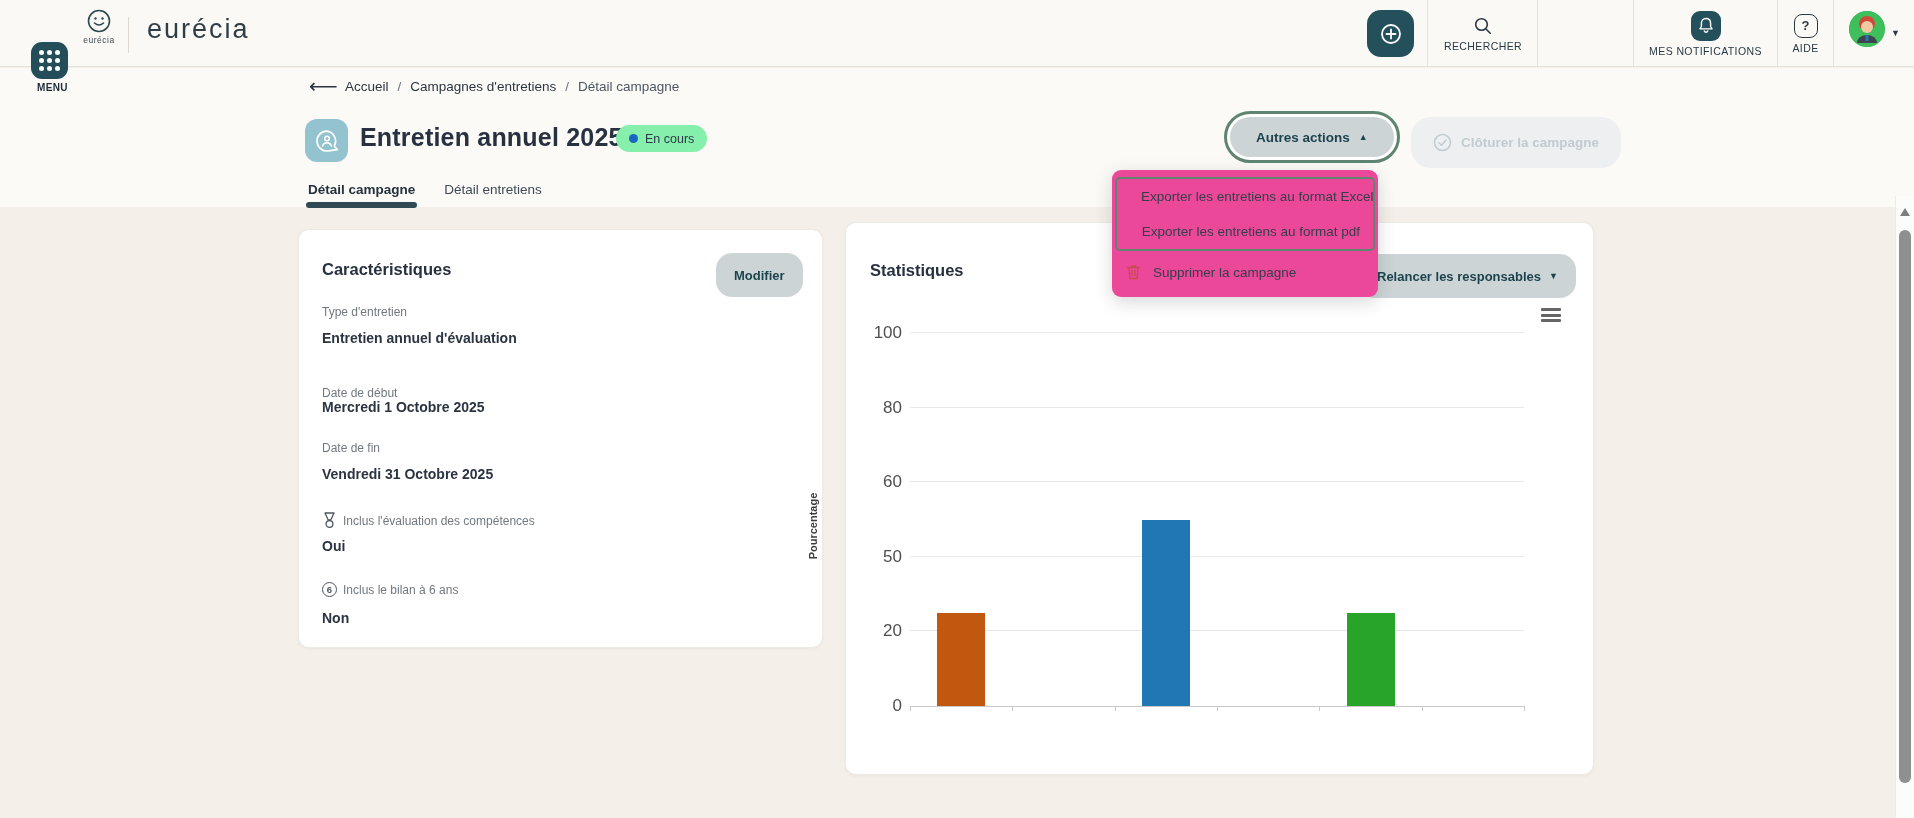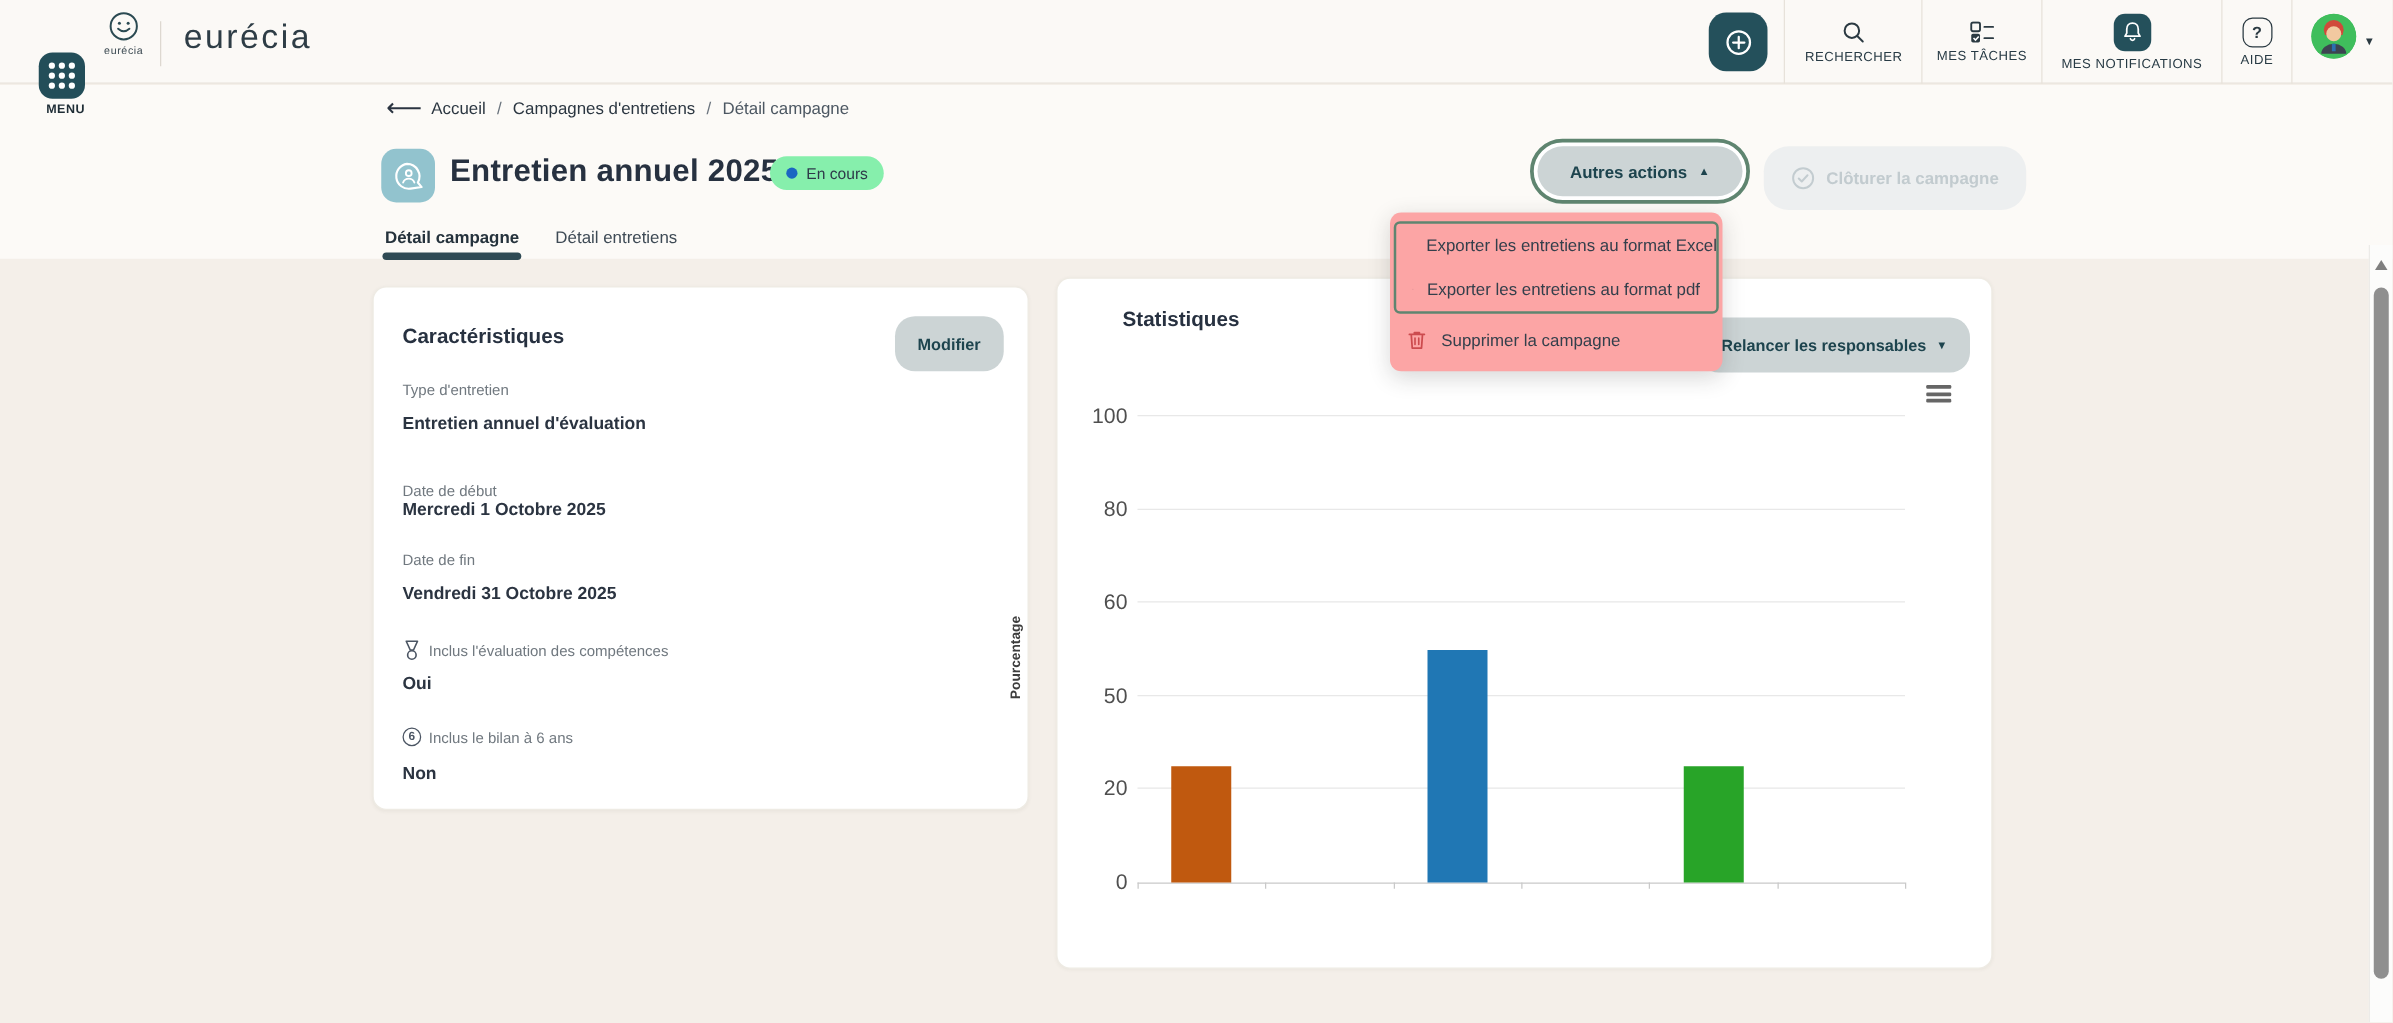--- a/index.html
+++ b/index.html
@@ -56,21 +56,21 @@
   .card-characteristics { left:298px; top:229px; width:525px; height:419px; }
   .card-stats { left:845px; top:222px; width:749px; height:553px; }
   .card-title { position:absolute; font-size:16.5px; font-weight:700; color:#273140; }
   .btn-pill-sm { position:absolute; height:44px; padding:0 18px; border-radius:16px; background:#ccd4d5; border:none; font-family:inherit; font-size:13px; font-weight:600; color:#1d444e; display:flex; align-items:center; gap:8px; cursor:pointer; white-space:nowrap; }
 
   .field-label { position:absolute; font-size:12px; color:#70787f; display:flex; align-items:center; gap:6px; }
   .field-value { position:absolute; font-size:14px; font-weight:700; color:#2b3441; }
   .six-circle { width:15px; height:15px; border:1.4px solid #4b5563; border-radius:50%; font-size:9.5px; color:#4b5563; display:inline-flex; align-items:center; justify-content:center; font-weight:600; }
 
   
-  .dropdown { position:absolute; left:1112px; top:170px; width:266px; background:#fca5a5; border-radius:9px; box-shadow:0 5px 18px rgba(40,40,40,.18); padding:5px 0 7px 0; z-index:60; }
+  .dropdown { position:absolute; left:1112px; top:170px; width:266px; background:#ec4899; border-radius:9px; box-shadow:0 5px 18px rgba(40,40,40,.18); padding:5px 0 7px 0; z-index:60; }
   .dropdown-focus-box { margin:2px 3px; border:2.5px solid #5f8570; border-radius:5px; }
   .menu-item { display:flex; align-items:center; gap:11px; padding:9px 13px; font-size:13.5px; color:#333f4b; cursor:pointer; white-space:nowrap; }
   .menu-item.danger { color:#333f4b; }
 
   
   .chart-region { position:absolute; left:0; top:0; width:749px; height:553px; }
   .hamburger { position:absolute; left:695px; top:85px; width:20px; height:14px; display:flex; flex-direction:column; justify-content:space-between; cursor:pointer; }
   .hamburger i { height:3px; background:#666; border-radius:1px; }
   .plot { position:absolute; left:64px; top:110px; width:614px; height:374px; border-bottom:1px solid #c9c9c9; }
   .gridline { position:absolute; left:0; width:100%; height:1px; background:#e8e8e8; }
@@ -131,30 +131,20 @@
   <div class="vdiv" style="left:1427px;"></div>
   <div class="nav-item" style="left:1428px; width:110px;">
     <svg width="20" height="20" viewBox="0 0 20 20">
       <circle cx="8.5" cy="8.5" r="5.8" fill="none" stroke="#2b3a42" stroke-width="1.6"></circle>
       <path d="M13 13 l4.2 4.2" stroke="#2b3a42" stroke-width="1.6" stroke-linecap="round"></path>
     </svg>
     <span class="nav-label">RECHERCHER</span>
   </div>
 
   <div class="vdiv" style="left:1537px;"></div>
-  <div class="nav-item" style="left:1538px; width:95px;">
-    <svg width="20" height="18" viewBox="0 0 20 18">
-      <rect x="1" y="1" width="7" height="7" rx="1.4" fill="none" stroke="#2b3a42" stroke-width="1.5"></rect>
-      <path d="M11.5 4.5 h7" stroke="#2b3a42" stroke-width="1.5" stroke-linecap="round"></path>
-      <rect x="1" y="10" width="7" height="7" rx="1.4" fill="#2b3a42"></rect>
-      <path d="M2.8 13.4 l1.6 1.6 2.6-2.8" stroke="#fff" stroke-width="1.3" fill="none"></path>
-      <path d="M11.5 13.5 h7" stroke="#2b3a42" stroke-width="1.5" stroke-linecap="round"></path>
-    </svg>
-    <span class="nav-label">MES TÂCHES</span>
-  </div>
 
   <div class="vdiv" style="left:1633px;"></div>
   <div class="nav-item" style="left:1634px; width:143px;">
     <div class="bell-wrap">
       <svg width="16" height="17" viewBox="0 0 16 17">
         <path d="M8 1.5 c-3 0 -4.6 2.2 -4.6 4.8 v3.2 l-1.4 2.4 h12 l-1.4 -2.4 v-3.2 c0 -2.6 -1.6 -4.8 -4.6 -4.8 z" fill="none" stroke="#fff" stroke-width="1.4" stroke-linejoin="round"></path>
         <path d="M6.3 14 a1.8 1.8 0 0 0 3.4 0" fill="none" stroke="#fff" stroke-width="1.4" stroke-linecap="round"></path>
       </svg>
     </div>
     <span class="nav-label">MES NOTIFICATIONS</span>
@@ -274,21 +264,21 @@
   <div class="field-value" style="left:23px; top:308px;">Oui</div>
 
   <div class="field-label" style="left:23px; top:352px;">
     <span class="six-circle">6</span>
     <span>Inclus le bilan à 6 ans</span>
   </div>
   <div class="field-value" style="left:23px; top:380px;">Non</div>
 </div>
 
 <div class="card card-stats">
-  <div class="card-title" style="left:24px; top:24px;margin-left:28px;">Statistiques</div>
+  <div class="card-title" style="left:24px; top:38px;">Statistiques</div>
   <button class="btn-pill-sm" style="left:513px; top:31px;">
     <span>Relancer les responsables</span>
     <span style="font-size:9px;">▼</span>
   </button>
 
   <div class="chart-region">
     <div class="hamburger">
         <i></i>
         <i></i>
         <i></i>

